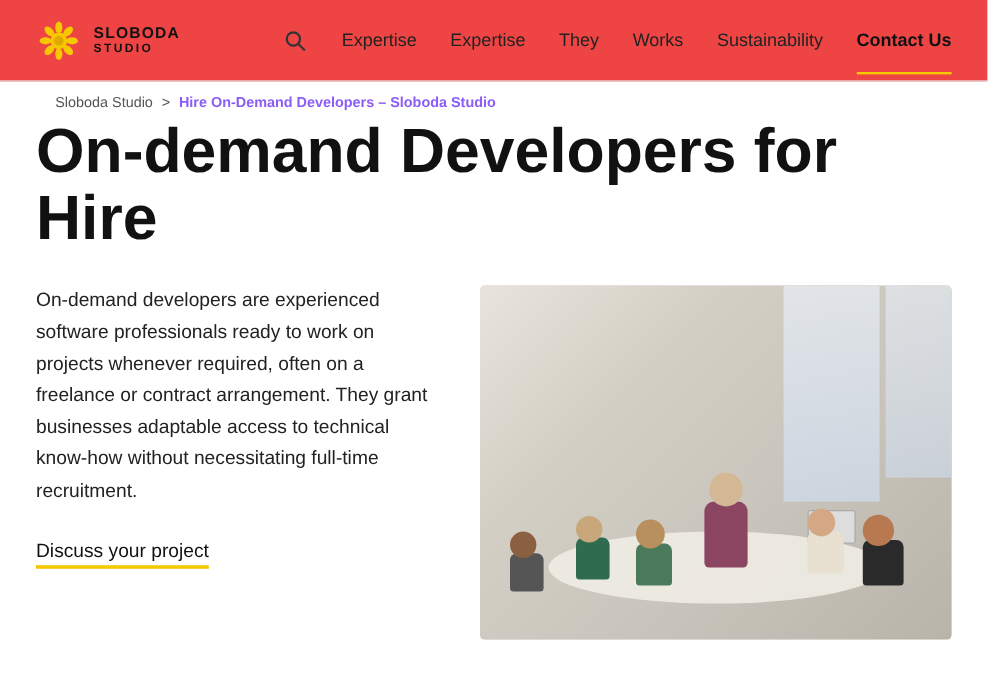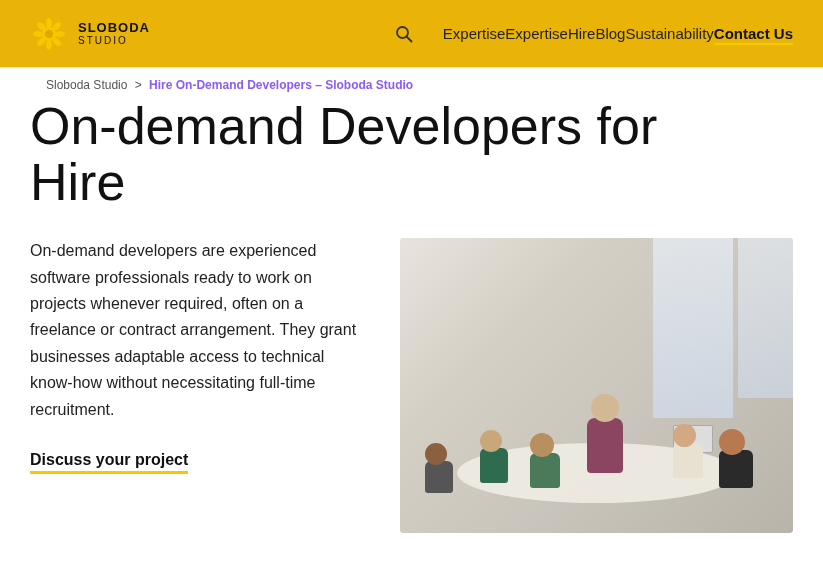--- a/index.html
+++ b/index.html
@@ -12,21 +12,21 @@
       overflow-x: hidden;
     }
 
     
     header {
       display: flex;
       align-items: center;
       padding: 0 30px;
       height: 68px;
       border-bottom: 1px solid #e8e8e8;
-      background: #eab308;
+      background: #ef4444;
     }
     .logo-area {
       display: flex;
       align-items: center;
       gap: 10px;
       margin-right: auto;
     }
     .logo-icon {
       width: 38px;
       height: 38px;
@@ -37,52 +37,53 @@
       line-height: 1.1;
     }
     .logo-name {
       font-size: 13px;
       font-weight: 800;
       letter-spacing: 1px;
       color: #111;
     }
     .logo-sub {
       font-size: 10px;
-      font-weight: 400;
+      font-weight: 700;
       letter-spacing: 2px;
       color: #111;
     }
     .search-icon-btn {
       color: #333;
       font-size: 17px;
       margin-right: 30px;
       cursor: pointer;
       background: none;
       border: none;
       display: flex;
       align-items: center;
     }
     nav {
       display: flex;
       align-items: center;
+      gap: 28px;
     }
     nav a {
       text-decoration: none;
       color: #222;
       font-size: 15px;
       font-weight: 500;
     }
     nav a.contact-us {
       font-weight: 800;
       color: #111;
       text-decoration: none;
     }
     nav a.contact-us span {
       border-bottom: 2px solid #f5c800;
-      padding-bottom: 1px;
+      padding-bottom: 18px;
     }
 
     
     .breadcrumb {
       padding: 10px 30px 6px;
       font-size: 12px;
       color: #555;
     }
     .breadcrumb a {
       color: #555;
@@ -96,21 +97,21 @@
       font-weight: 600;
       color: #8b5cf6;
     }
 
     
     .main-content {
       padding: 0 30px 40px;
     }
     .page-title {
       font-size: 52px;
-      font-weight: 400;
+      font-weight: 700;
       line-height: 1.08;
       color: #111;
       margin-bottom: 28px;
       max-width: 680px;
     }
     .content-section {
       display: flex;
       gap: 40px;
       align-items: flex-start;
     }
@@ -120,21 +121,21 @@
     }
     .description {
       font-size: 16px;
       line-height: 1.65;
       color: #222;
       margin-bottom: 28px;
     }
     .discuss-link {
       display: inline-block;
       font-size: 16px;
-      font-weight: 700;
+      font-weight: 400;
       color: #111;
       text-decoration: none;
       border-bottom: 3px solid #f5c800;
       padding-bottom: 2px;
     }
 
     
     .image-block {
       flex: 1;
       max-width: 420px;
@@ -344,22 +345,22 @@
   <button class="search-icon-btn">
     <svg width="18" height="18" viewBox="0 0 18 18" fill="none">
       <circle cx="7.5" cy="7.5" r="5.5" stroke="#333" stroke-width="1.8"></circle>
       <line x1="11.5" y1="11.5" x2="16.5" y2="16.5" stroke="#333" stroke-width="1.8" stroke-linecap="round"></line>
     </svg>
   </button>
 
   <nav>
     <a href="#">Expertise</a>
     <a href="#">Expertise</a>
-    <a href="#">Hire</a>
-    <a href="#">Blog</a>
+    <a href="#">They</a>
+    <a href="#">Works</a>
     <a href="#">Sustainability</a>
     <a href="#" class="contact-us"><span>Contact Us</span></a>
   </nav>
 </header>
 
 <div class="breadcrumb">
   <a href="#">Sloboda Studio</a>
   <span class="separator">&gt;</span>
   <span class="current">Hire On-Demand Developers – Sloboda Studio</span>
 </div>

